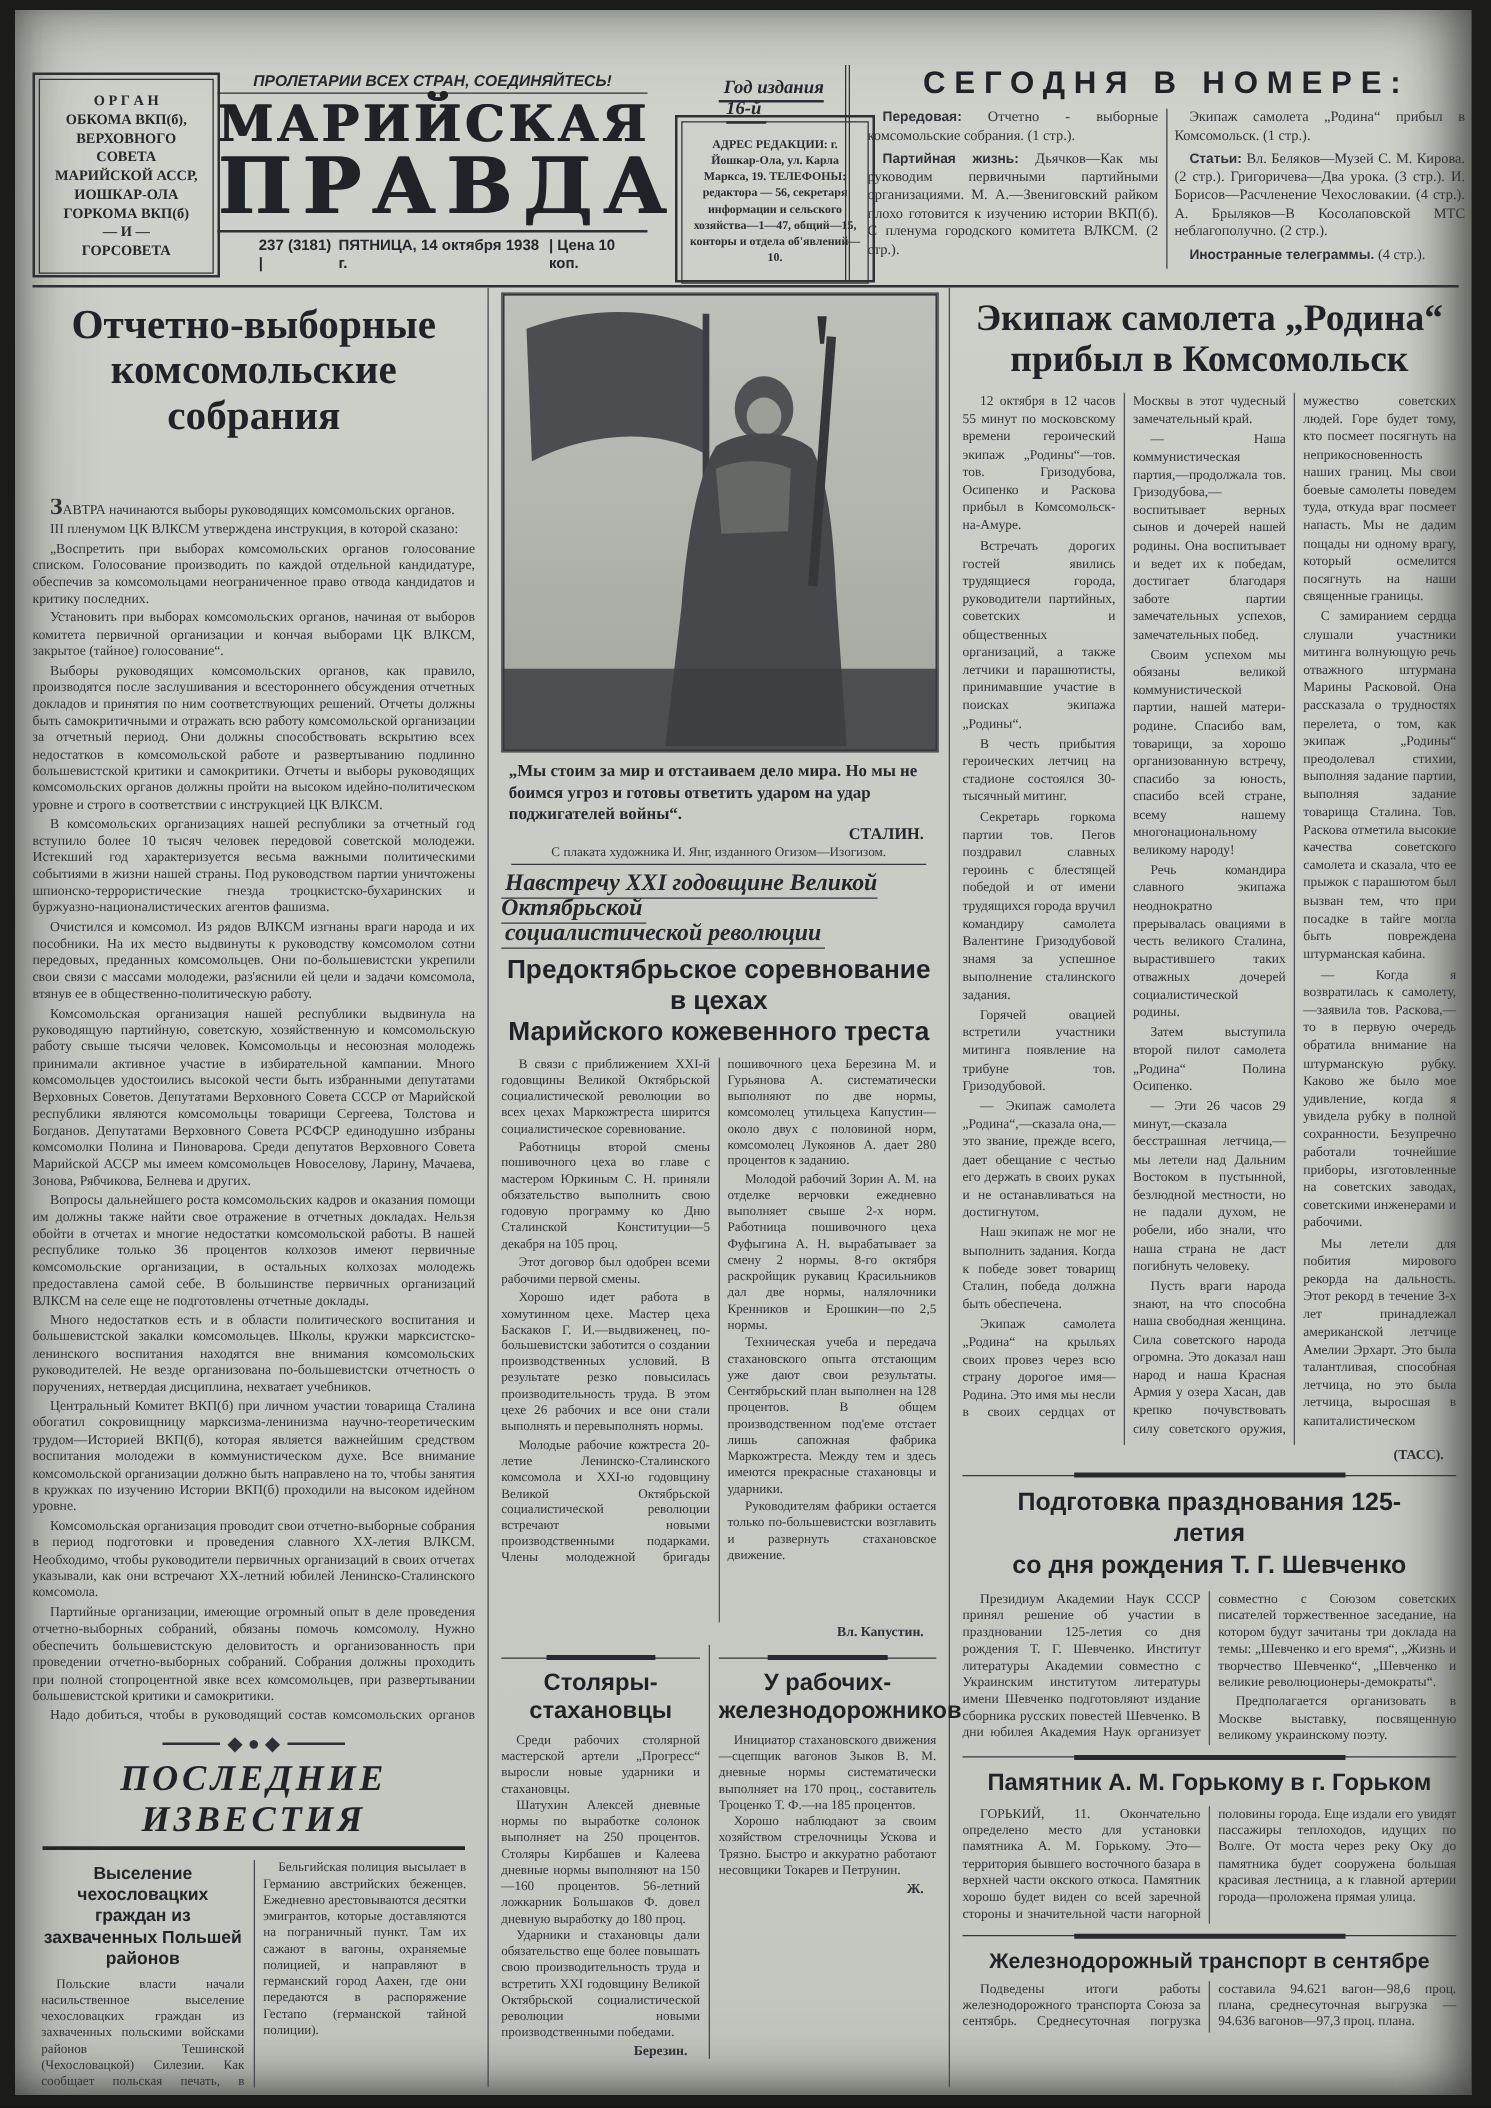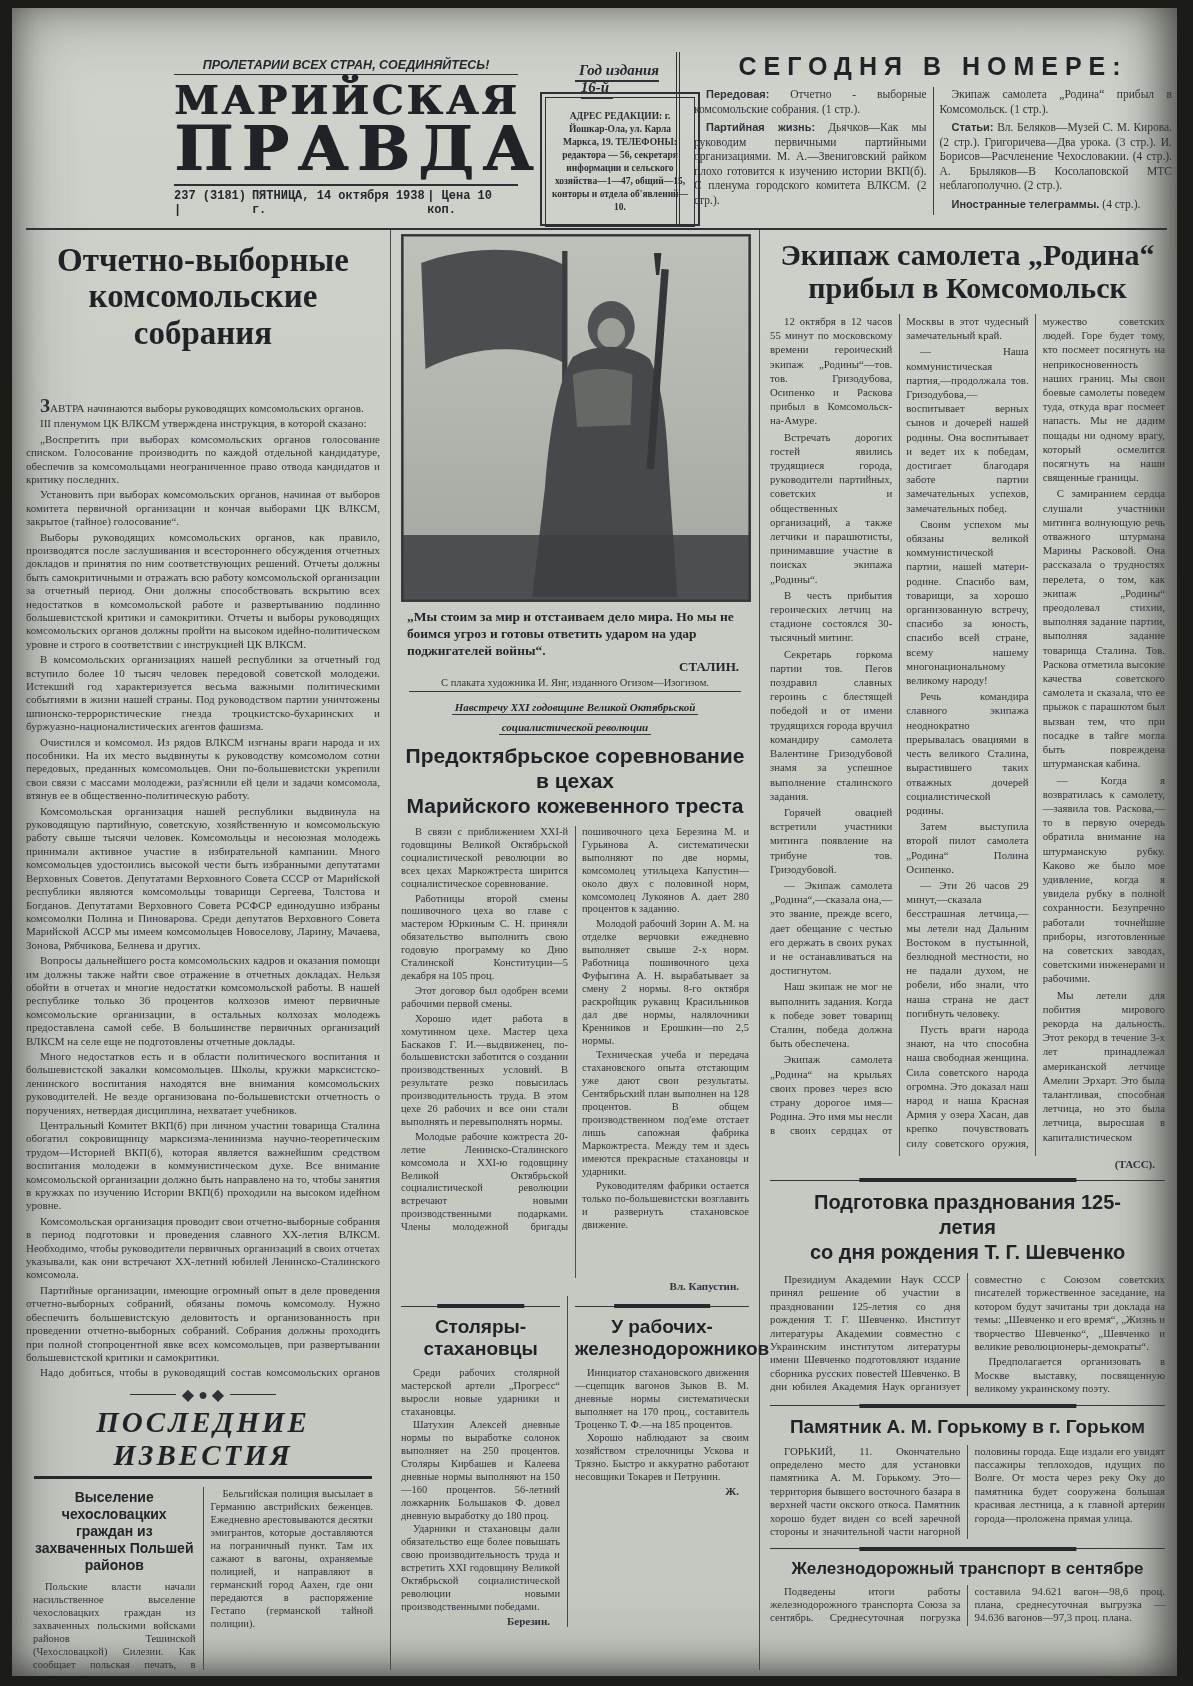--- a/index.html
+++ b/index.html
@@ -15,21 +15,21 @@
   .organ-inner{border:1px solid #2d3135;height:100%;display:flex;flex-direction:column;justify-content:center;
     text-align:center;font-weight:bold;font-size:11.5px;line-height:15px;color:#24282c;}
   .title-area{position:absolute;left:162px;top:50px;width:344px;height:162px;}
   .slogan{font-family:"Liberation Sans",sans-serif;font-style:italic;font-weight:bold;font-size:12.5px;
     text-align:center;border-bottom:1.5px solid #2d3135;padding-bottom:2px;color:#24282c;}
   .nameplate1{font-family:"DejaVu Serif",serif;font-weight:900;font-size:40px;line-height:1.0;text-align:center;
     letter-spacing:3px;color:#1f2327;margin-top:5px;text-shadow:1px 0 0 #1f2327;}
   .nameplate2{font-family:"DejaVu Serif",serif;font-weight:900;font-size:62px;line-height:.95;text-align:center;
     letter-spacing:9px;color:#1f2327;text-shadow:1.5px 0 0 #1f2327;}
   .issue-row{margin-top:5px;border-top:2px solid #2d3135;padding-top:3px;display:flex;justify-content:space-between;
-    font-family:Liberation Mono, monospace;font-weight:bold;font-size:12px;color:#24282c;}
+    font-family:Liberation Sans, sans-serif;font-weight:bold;font-size:12px;color:#24282c;padding-left:33px;}
   .edition-year{position:absolute;left:512px;top:54px;width:146px;text-align:center;font-style:italic;font-weight:bold;
     font-size:15px;color:#24282c;}
   .edition-year span{border-bottom:2px solid #2d3135;padding:0 4px 2px;margin-left:40px;}
   .address-box{position:absolute;left:528px;top:84px;width:150px;height:124px;border:2px solid #2d3135;padding:3px;}
   .address-inner{border:1px solid #2d3135;height:100%;display:flex;align-items:center;
     font-weight:bold;font-size:9.5px;line-height:13px;text-align:center;padding:2px 4px;color:#2a2e32;}
   .today{position:absolute;left:664px;top:44px;width:490px;height:172px;border-left:4px double #2d3135;padding-left:8px;}
   .today-title{font-family:"Liberation Sans",sans-serif;font-weight:800;font-size:25px;letter-spacing:7px;
     text-align:center;color:#1f2327;}
   .today-cols{display:flex;margin-top:6px;}
@@ -58,21 +58,21 @@
   .subcol + .subcol{border-left:1px solid #45494d;}
   .sub-title{font-family:"Liberation Sans",sans-serif;font-weight:700;font-size:14px;line-height:17px;
     text-align:center;color:#212529;margin:2px 0 6px;}
   .sub-body{font-size:10.5px;line-height:13px;text-align:justify;}
   .sub-body p{margin:0;text-indent:12px;}
   
   .poster{width:100%;height:366px;border:1px solid #3a3e42;background:#b4b9b1;display:block;}
   .caption{font-weight:bold;font-size:13.5px;line-height:17px;margin:6px 6px 0;color:#24282c;}
   .caption-author{text-align:right;font-weight:bold;font-size:13px;margin:0 10px;color:#24282c;}
   .attribution{font-size:10.5px;text-align:center;border-bottom:1.5px solid #33373b;padding-bottom:3px;margin:2px 8px 5px;}
-  .kicker{font-style:italic;font-weight:bold;font-size:11px;text-align:center;line-height:20px;color:#24282c;}
+  .kicker{font-style:italic;font-weight:bold;font-size:19px;text-align:left;line-height:20px;color:#24282c;}
   .kicker span{border-bottom:1px solid #33373b;padding:0 3px 1px;}
   .kozh-title{font-family:"Liberation Sans",sans-serif;font-weight:800;font-size:21px;line-height:25px;
     text-align:center;color:#1f2327;margin:6px 0 8px;}
   .cols2{column-count:2;column-gap:14px;column-rule:1px solid #4b4f53;}
   .kozh-text{height:452px;overflow:hidden;font-size:10.5px;line-height:12.9px;}
   .signature{text-align:right;font-weight:bold;font-size:11px;margin:2px 10px 0;}
   .rule-sep{position:relative;height:6px;margin:7px 0;}
   .rule-sep::before{content:"";position:absolute;left:0;right:0;top:2.5px;height:1px;background:#33373b;}
   .rule-sep .bar{position:absolute;left:50%;transform:translateX(-50%);top:1px;width:55%;height:4px;background:#262a2e;}
   .mini-title{font-family:"Liberation Sans",sans-serif;font-weight:800;font-size:19px;line-height:22px;
@@ -87,20 +87,31 @@
   .gorky-title{font-size:19px;margin:2px 0 7px;}
   .rail-title{font-size:17px;margin:2px 0 6px;}
   .sec-text{font-size:10.8px;line-height:13.4px;}
 </style>
 </head>
 <body>
 
 <div class="page">
   <div class="paper">
 
+    <div class="organ-box">
+      <div class="organ-inner" style="white-space:pre-line;">О Р Г А Н
+ОБКОМА ВКП(б),
+ВЕРХОВНОГО
+СОВЕТА
+МАРИЙСКОЙ АССР,
+ИОШКАР-ОЛА
+ГОРКОМА ВКП(б)
+— И —
+ГОРСОВЕТА</div>
+    </div>
 
     <div class="title-area">
       <div class="slogan">ПРОЛЕТАРИИ ВСЕХ СТРАН, СОЕДИНЯЙТЕСЬ!</div>
       <div class="nameplate1">МАРИЙСКАЯ</div>
       <div class="nameplate2">ПРАВДА</div>
       <div class="issue-row">
         <span>237 (3181) |</span>
         <span>ПЯТНИЦА, 14 октября 1938 г.</span>
         <span>| Цена 10 коп.</span>
       </div>

